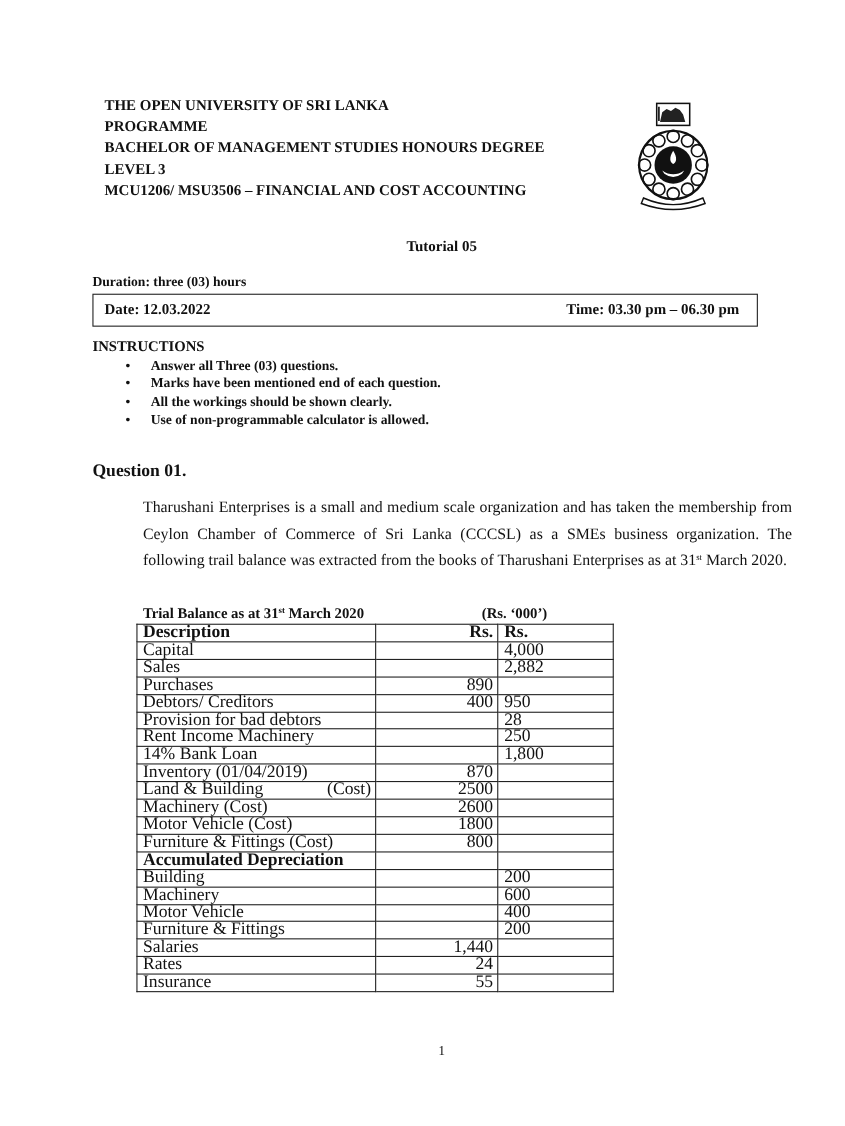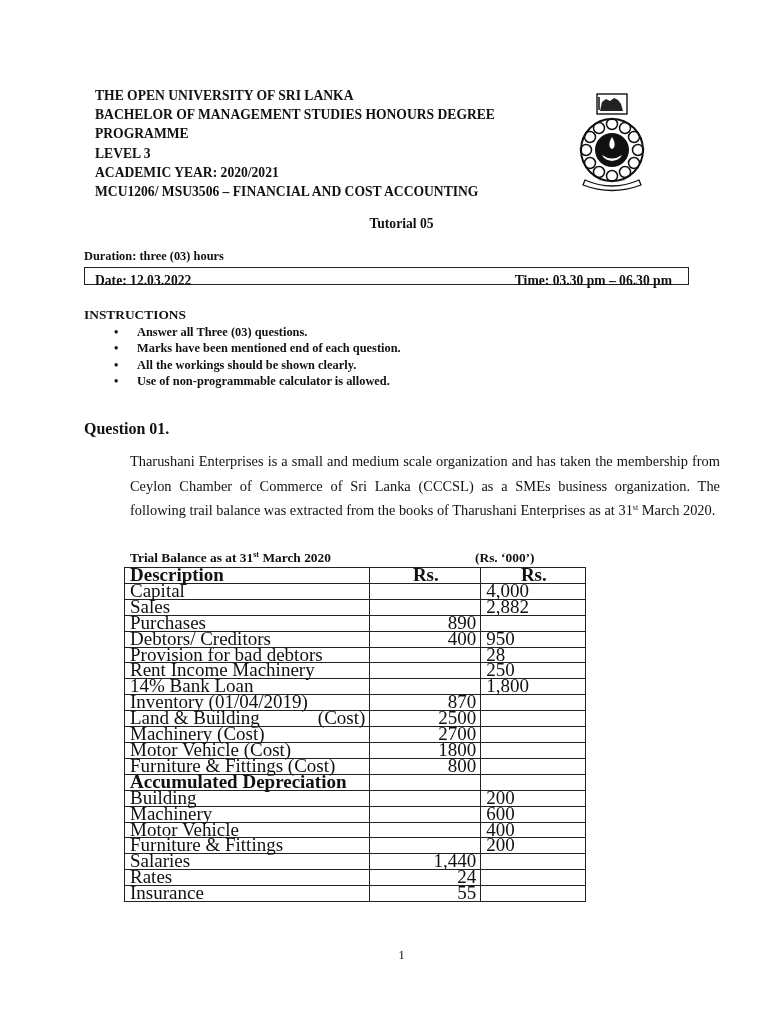--- a/index.html
+++ b/index.html
@@ -50,21 +50,21 @@
       left: 84px;
       top: 249px;
       font-weight: bold;
       font-size: 12.4px;
     }
     .datetime-box {
       position: absolute;
       left: 84px;
       top: 267px;
       width: 605px;
-      height: 18px;
+      height: 30px;
       border: 1.2px solid #222;
       box-sizing: border-box;
       font-weight: bold;
       font-size: 13.6px;
     }
     .datetime-box .date {
       position: absolute;
       left: 10px;
       top: 5px;
     }
@@ -123,68 +123,67 @@
       left: 130px;
       top: 550px;
       font-weight: bold;
       font-size: 13.4px;
       white-space: nowrap;
       text-align: right;
     }
     .tb-title sup { font-size: 8px; vertical-align: 5px; line-height: 0; }
     .tb-units {
       position: absolute;
-      left: 475px;
+      left: 438px;
       top: 550px;
       font-weight: bold;
       font-size: 13.4px;
     }
     table.tb {
       position: absolute;
       left: 124px;
       top: 567px;
       border-collapse: collapse;
-      font-size: 19px;
+      font-size: 16px;
       line-height: 14.9px;
       padding-left: 48px;
     }
     table.tb td, table.tb th {
       border: 1px solid #222;
       padding: 0 4px 0 5px;
       height: 14.9px;
       white-space: nowrap;
     }
     table.tb th { font-weight: bold; }
     table.tb .c-desc { width: 206px; text-align: left; }
     table.tb .c-dr { width: 101px; text-align: right; }
     table.tb .c-cr { width: 95px; text-align: left; }
-    table.tb th.c-dr, table.tb th.c-cr { text-align: center; }
+    table.tb th.c-dr, table.tb th.c-cr { }
     table.tb tr.bold td.c-desc { font-weight: bold; }
     .desc-wrap { display: inline-block; }
     .desc-note { display: inline-block; margin-left: 58px; }
     .page-number {
       position: absolute;
       left: 0;
       width: 803px;
       top: 948px;
       text-align: center;
       font-size: 12.4px;
     }
   </style>
 </head>
 <body>
 
 <div class="page">
 
   <div class="header-block">
     <div>THE OPEN UNIVERSITY OF SRI LANKA</div>
+    <div>PROGRAMME</div>
     <div>BACHELOR OF MANAGEMENT STUDIES HONOURS DEGREE</div>
-    <div>PROGRAMME</div>
     <div>LEVEL 3</div>
-    <div>ACADEMIC YEAR: 2020/2021</div>
     <div>MCU1206/ MSU3506 – FINANCIAL AND COST ACCOUNTING</div>
   </div>
 
   <div class="logo">
     <svg width="70" height="100" viewBox="0 0 70 100" xmlns="http://www.w3.org/2000/svg">
 
       <rect x="20" y="2" width="30" height="20" fill="#fff" stroke="#111" stroke-width="1.4"></rect>
       <path d="M23 19 L25 10 L29 7 L33 9 L37 6 L41 8 L44 12 L46 19 Z" fill="#222"></path>
       <line x1="22" y1="5" x2="22" y2="18" stroke="#111" stroke-width="1.5"></line>
 
@@ -285,21 +284,21 @@
           <td class="c-dr">870</td>
           <td class="c-cr"></td>
         </tr>
         <tr>
           <td class="c-desc"><span class="desc-wrap">Land &amp; Building</span><span class="desc-note">(Cost)</span></td>
           <td class="c-dr">2500</td>
           <td class="c-cr"></td>
         </tr>
         <tr>
           <td class="c-desc"><span class="desc-wrap">Machinery (Cost)</span></td>
-          <td class="c-dr">2700</td>
+          <td class="c-dr">2600</td>
           <td class="c-cr"></td>
         </tr>
         <tr>
           <td class="c-desc"><span class="desc-wrap">Motor Vehicle (Cost)</span></td>
           <td class="c-dr">1800</td>
           <td class="c-cr"></td>
         </tr>
         <tr>
           <td class="c-desc"><span class="desc-wrap">Furniture &amp; Fittings (Cost)</span></td>
           <td class="c-dr">800</td>

